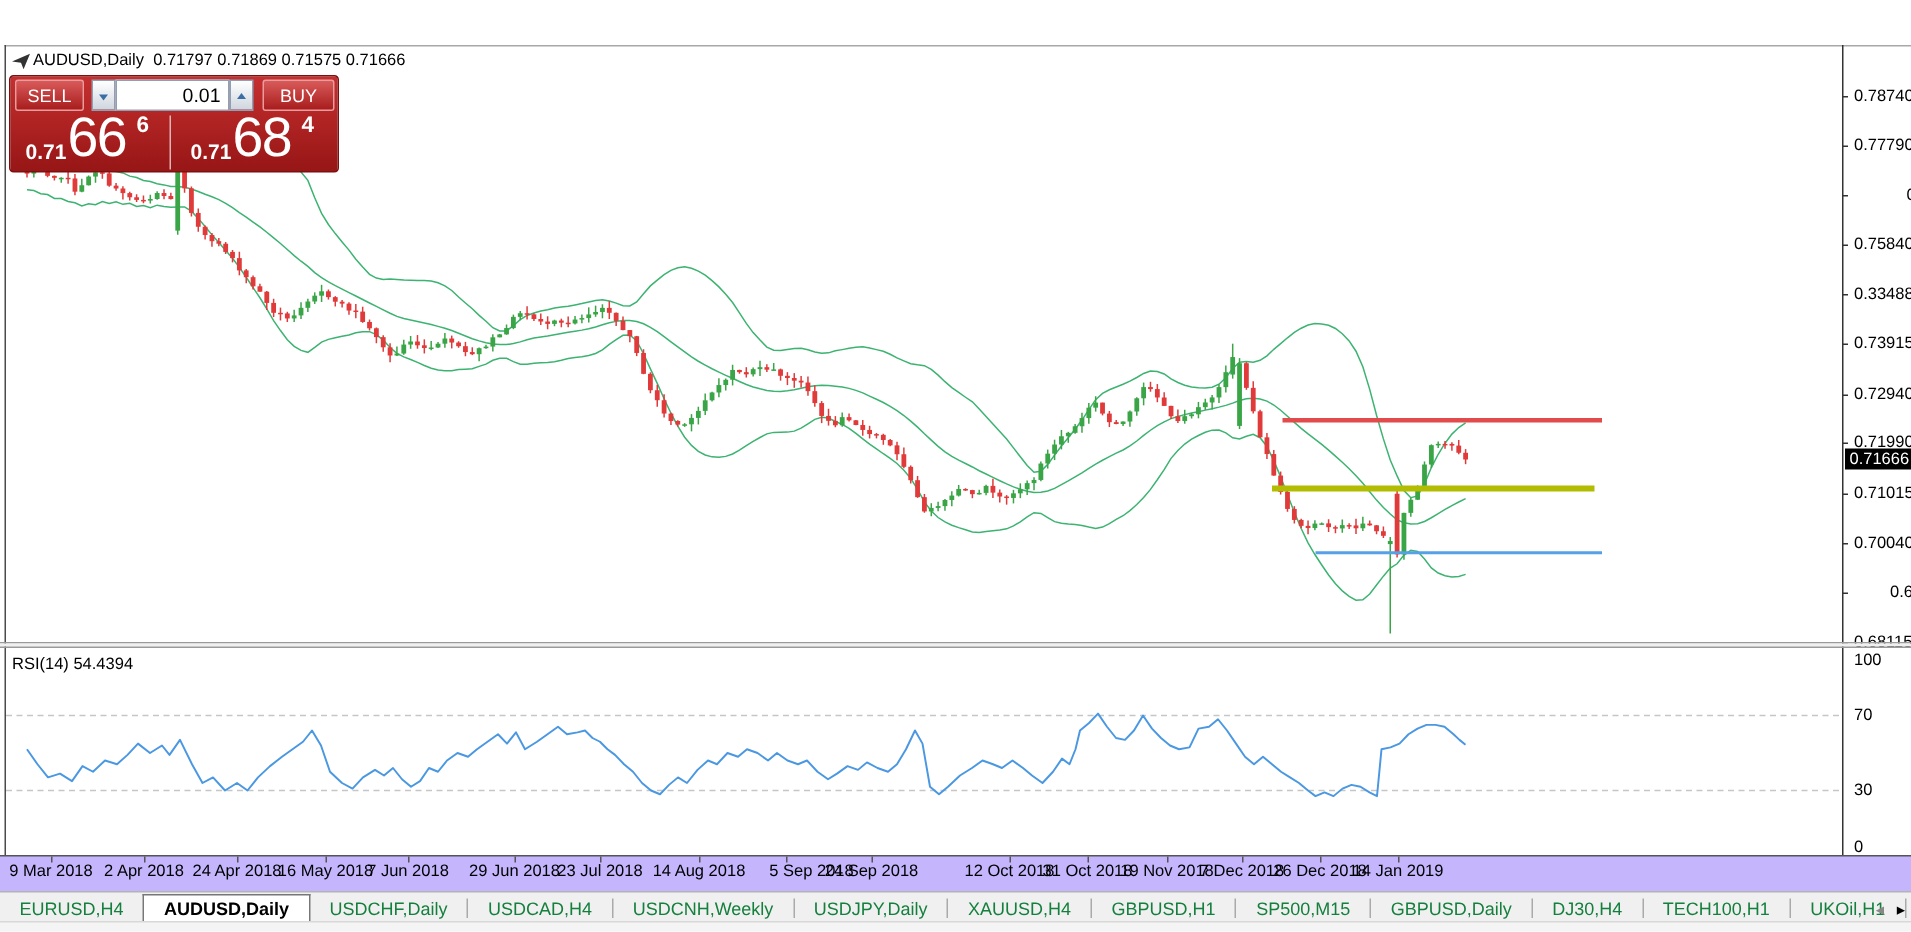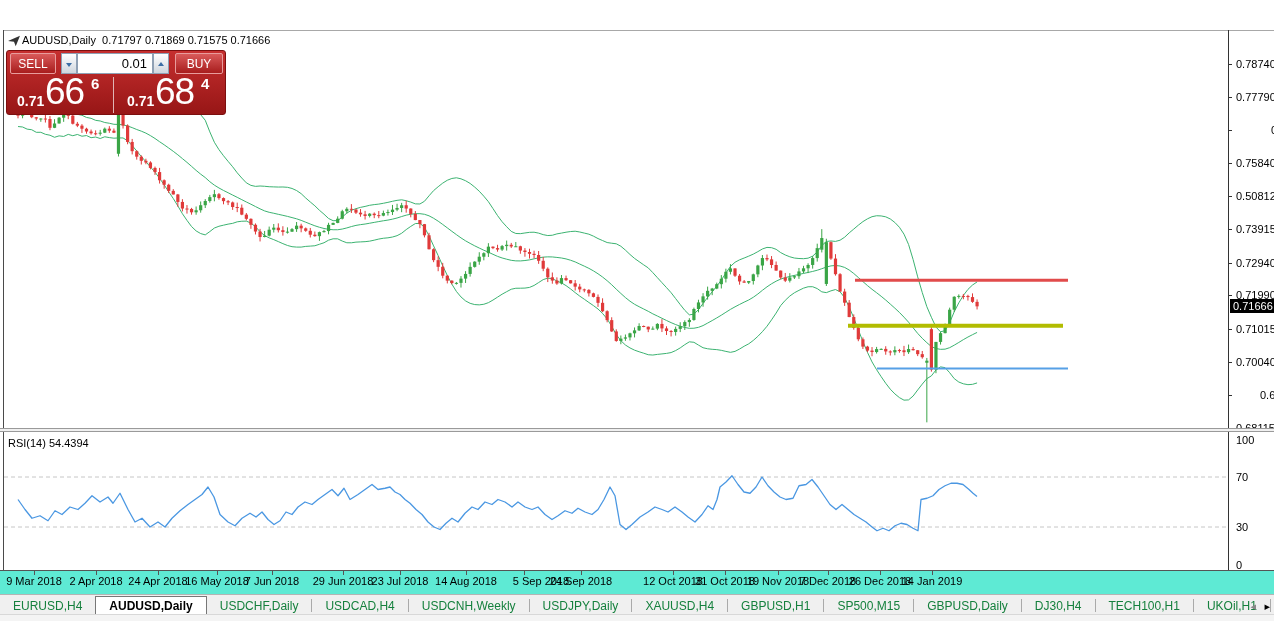--- a/index.html
+++ b/index.html
@@ -25,21 +25,21 @@
   .ptickdash{position:absolute;left:1228px;width:4px;height:1px;background:#333;}
   .pricetag{position:absolute;left:1230px;width:44px;height:14px;background:#000;color:#fff;
             font-size:11px;line-height:14px;padding-left:3px;box-sizing:border-box;}
   
   .paned1{position:absolute;left:0;top:399px;width:1274px;height:1px;background:#9a9a9a;}
   .paned2{position:absolute;left:0;top:400px;width:1274px;height:2px;background:#f0f0f0;}
   .paned3{position:absolute;left:0;top:402px;width:1274px;height:1px;background:#9a9a9a;}
   .rsilabel{position:absolute;left:8px;top:408px;font-size:11px;color:#000;}
   .rticklab{position:absolute;left:1236px;width:38px;height:12px;font-size:11px;color:#000;line-height:12px;}
   
-  .dateaxis{position:absolute;left:0;top:541px;width:1274px;height:24px;background:#5eead4;border-top:1px solid #555;}
+  .dateaxis{position:absolute;left:0;top:541px;width:1274px;height:24px;background:#c4b5fd;border-top:1px solid #555;}
   .dticklab{position:absolute;top:4px;font-size:11px;color:#000;transform:translateX(-50%);white-space:nowrap;}
   .dtick{position:absolute;top:0;width:1px;height:4px;background:#555;}
   
   .tpanel{position:absolute;left:6px;top:21px;width:220px;height:65px;border-radius:3px;
           background:linear-gradient(#c62f2f,#971616);border:1px solid #7c0f0f;box-sizing:border-box;}
   .tp-sell,.tp-buy{position:absolute;top:2px;height:21px;line-height:21px;text-align:center;color:#fff;
           font-size:12px;background:linear-gradient(#d95a5a,#a81d1d);border:1px solid #e89c9c;
           border-radius:2px;box-sizing:border-box;cursor:pointer;}
   .tp-sell{left:3px;width:46px;} .tp-buy{left:168px;width:48px;}
   .tp-spin{position:absolute;top:2px;width:16px;height:21px;background:linear-gradient(#ffffff,#cfd6de);
@@ -524,21 +524,21 @@
     <div id="pAxis" style="position: absolute; left: 0px; top: 0px; width: 1274px; height: 541px; pointer-events: none;">
         <div class="ptickdash" style="top: 35px;"></div>
         <div class="pticklab" style="top: 29px;">0.78740</div>
         <div class="ptickdash" style="top: 67.546px;"></div>
         <div class="pticklab" style="top: 61.546px;">0.77790</div>
         <div class="ptickdash" style="top: 100.949px;"></div>
         <div class="pticklab" style="top: 94.9486px; margin-left: 35px;">0.76815</div>
         <div class="ptickdash" style="top: 134.351px;"></div>
         <div class="pticklab" style="top: 128.351px;">0.75840</div>
         <div class="ptickdash" style="top: 166.897px;"></div>
-        <div class="pticklab" style="top: 160.897px;">0.50812</div>
+        <div class="pticklab" style="top: 160.897px;">0.33488</div>
         <div class="ptickdash" style="top: 200.3px;"></div>
         <div class="pticklab" style="top: 194.3px;">0.73915</div>
         <div class="ptickdash" style="top: 233.702px;"></div>
         <div class="pticklab" style="top: 227.702px;">0.72940</div>
         <div class="ptickdash" style="top: 266.248px;"></div>
         <div class="pticklab" style="top: 260.248px;">0.71990</div>
         <div class="ptickdash" style="top: 299.651px;"></div>
         <div class="pticklab" style="top: 293.651px;">0.71015</div>
         <div class="ptickdash" style="top: 333.053px;"></div>
         <div class="pticklab" style="top: 327.053px;">0.70040</div>

